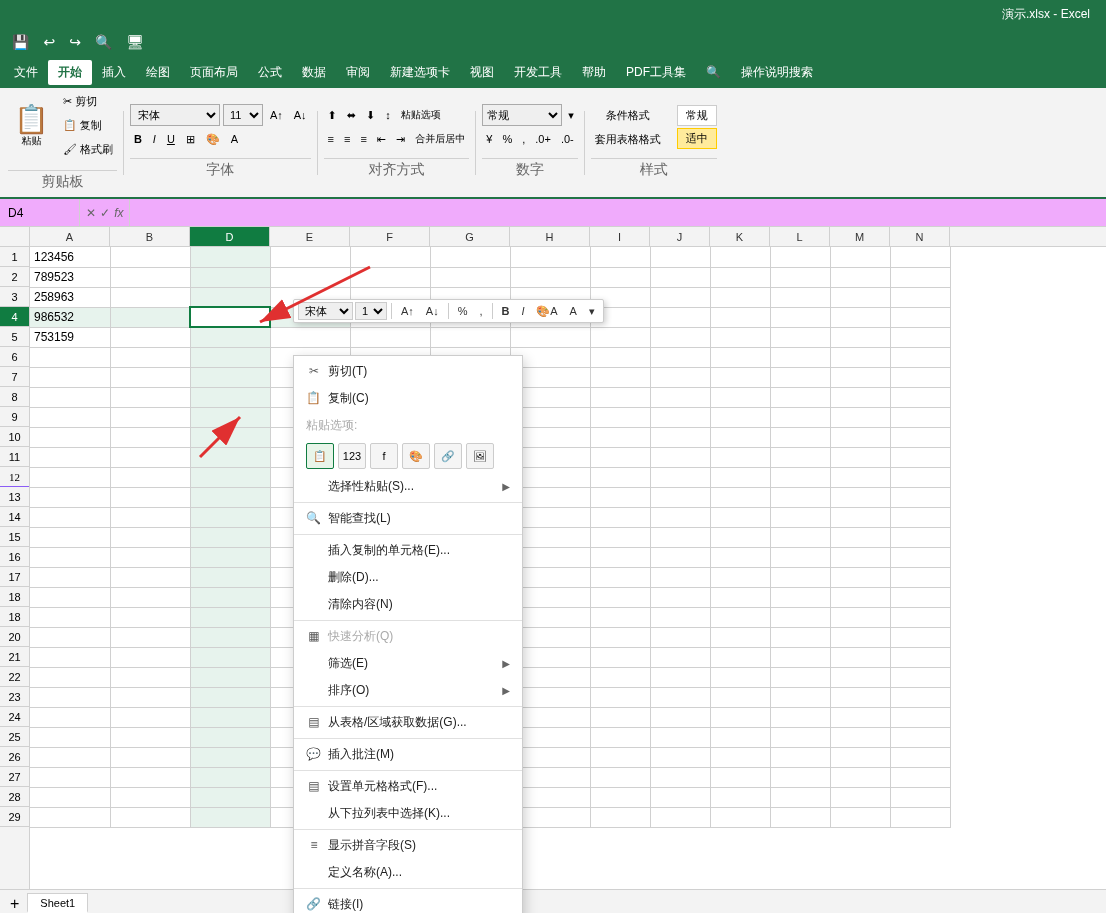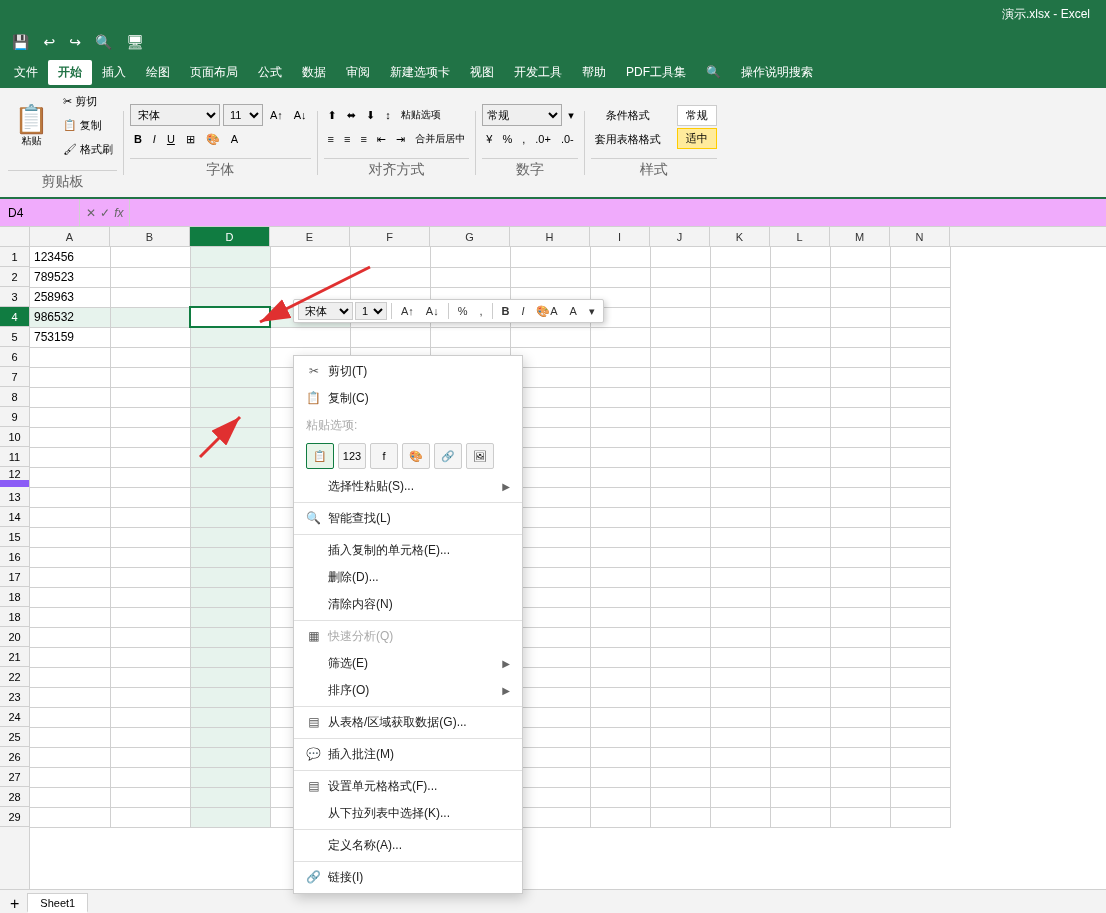--- a/index.html
+++ b/index.html
@@ -527,21 +527,21 @@
       <div style="height:20px;border-bottom:1px solid #d0d0d0;font-size:11px;display:flex;align-items:center;justify-content:center;">2</div>
       <div style="height:20px;border-bottom:1px solid #d0d0d0;font-size:11px;display:flex;align-items:center;justify-content:center;">3</div>
       <div style="height:20px;border-bottom:1px solid #d0d0d0;font-size:11px;display:flex;align-items:center;justify-content:center;background:#107c41;color:#fff;">4</div>
       <div style="height:20px;border-bottom:1px solid #d0d0d0;font-size:11px;display:flex;align-items:center;justify-content:center;">5</div>
       <div style="height:20px;border-bottom:1px solid #d0d0d0;font-size:11px;display:flex;align-items:center;justify-content:center;">6</div>
       <div style="height:20px;border-bottom:1px solid #d0d0d0;font-size:11px;display:flex;align-items:center;justify-content:center;">7</div>
       <div style="height:20px;border-bottom:1px solid #d0d0d0;font-size:11px;display:flex;align-items:center;justify-content:center;">8</div>
       <div style="height:20px;border-bottom:1px solid #d0d0d0;font-size:11px;display:flex;align-items:center;justify-content:center;">9</div>
       <div style="height:20px;border-bottom:1px solid #d0d0d0;font-size:11px;display:flex;align-items:center;justify-content:center;">10</div>
       <div style="height:20px;border-bottom:1px solid #d0d0d0;font-size:11px;display:flex;align-items:center;justify-content:center;">11</div>
-      <div style="height:20px;border-bottom:7px solid #8b5cf6;font-size:11px;display:flex;align-items:center;justify-content:center;">12</div>
+      <div style="height:20px;border-bottom:1px solid #8b5cf6;font-size:11px;display:flex;align-items:center;justify-content:center;font-family:Liberation Serif, serif;">12</div>
       <div style="height:20px;border-bottom:1px solid #d0d0d0;font-size:11px;display:flex;align-items:center;justify-content:center;">13</div>
       <div style="height:20px;border-bottom:1px solid #d0d0d0;font-size:11px;display:flex;align-items:center;justify-content:center;">14</div>
       <div style="height:20px;border-bottom:1px solid #d0d0d0;font-size:11px;display:flex;align-items:center;justify-content:center;">15</div>
       <div style="height:20px;border-bottom:1px solid #d0d0d0;font-size:11px;display:flex;align-items:center;justify-content:center;">16</div>
       <div style="height:20px;border-bottom:1px solid #d0d0d0;font-size:11px;display:flex;align-items:center;justify-content:center;">17</div>
       <div style="height:20px;border-bottom:1px solid #d0d0d0;font-size:11px;display:flex;align-items:center;justify-content:center;">18</div>
       <div style="height:20px;border-bottom:1px solid #d0d0d0;font-size:11px;display:flex;align-items:center;justify-content:center;">18</div>
       <div style="height:20px;border-bottom:1px solid #d0d0d0;font-size:11px;display:flex;align-items:center;justify-content:center;">20</div>
       <div style="height:20px;border-bottom:1px solid #d0d0d0;font-size:11px;display:flex;align-items:center;justify-content:center;">21</div>
       <div style="height:20px;border-bottom:1px solid #d0d0d0;font-size:11px;display:flex;align-items:center;justify-content:center;">22</div>
@@ -1112,20 +1112,23 @@
 
         <div class="ctx-item">
           <span><span class="ctx-icon">▤</span><span>设置单元格格式(F)...</span></span>
         </div>
 
         <div class="ctx-item">
           <span><span class="ctx-icon"></span><span>从下拉列表中选择(K)...</span></span>
         </div>
         <div class="ctx-separator"></div>
 
+        <div class="ctx-item">
+          <span><span class="ctx-icon">≡</span><span>显示拼音字段(S)</span></span>
+        </div>
 
         <div class="ctx-item">
           <span><span class="ctx-icon"></span><span>定义名称(A)...</span></span>
         </div>
         <div class="ctx-separator"></div>
 
         <div class="ctx-item">
           <span><span class="ctx-icon">🔗</span><span>链接(I)</span></span>
         </div>
       </div>

